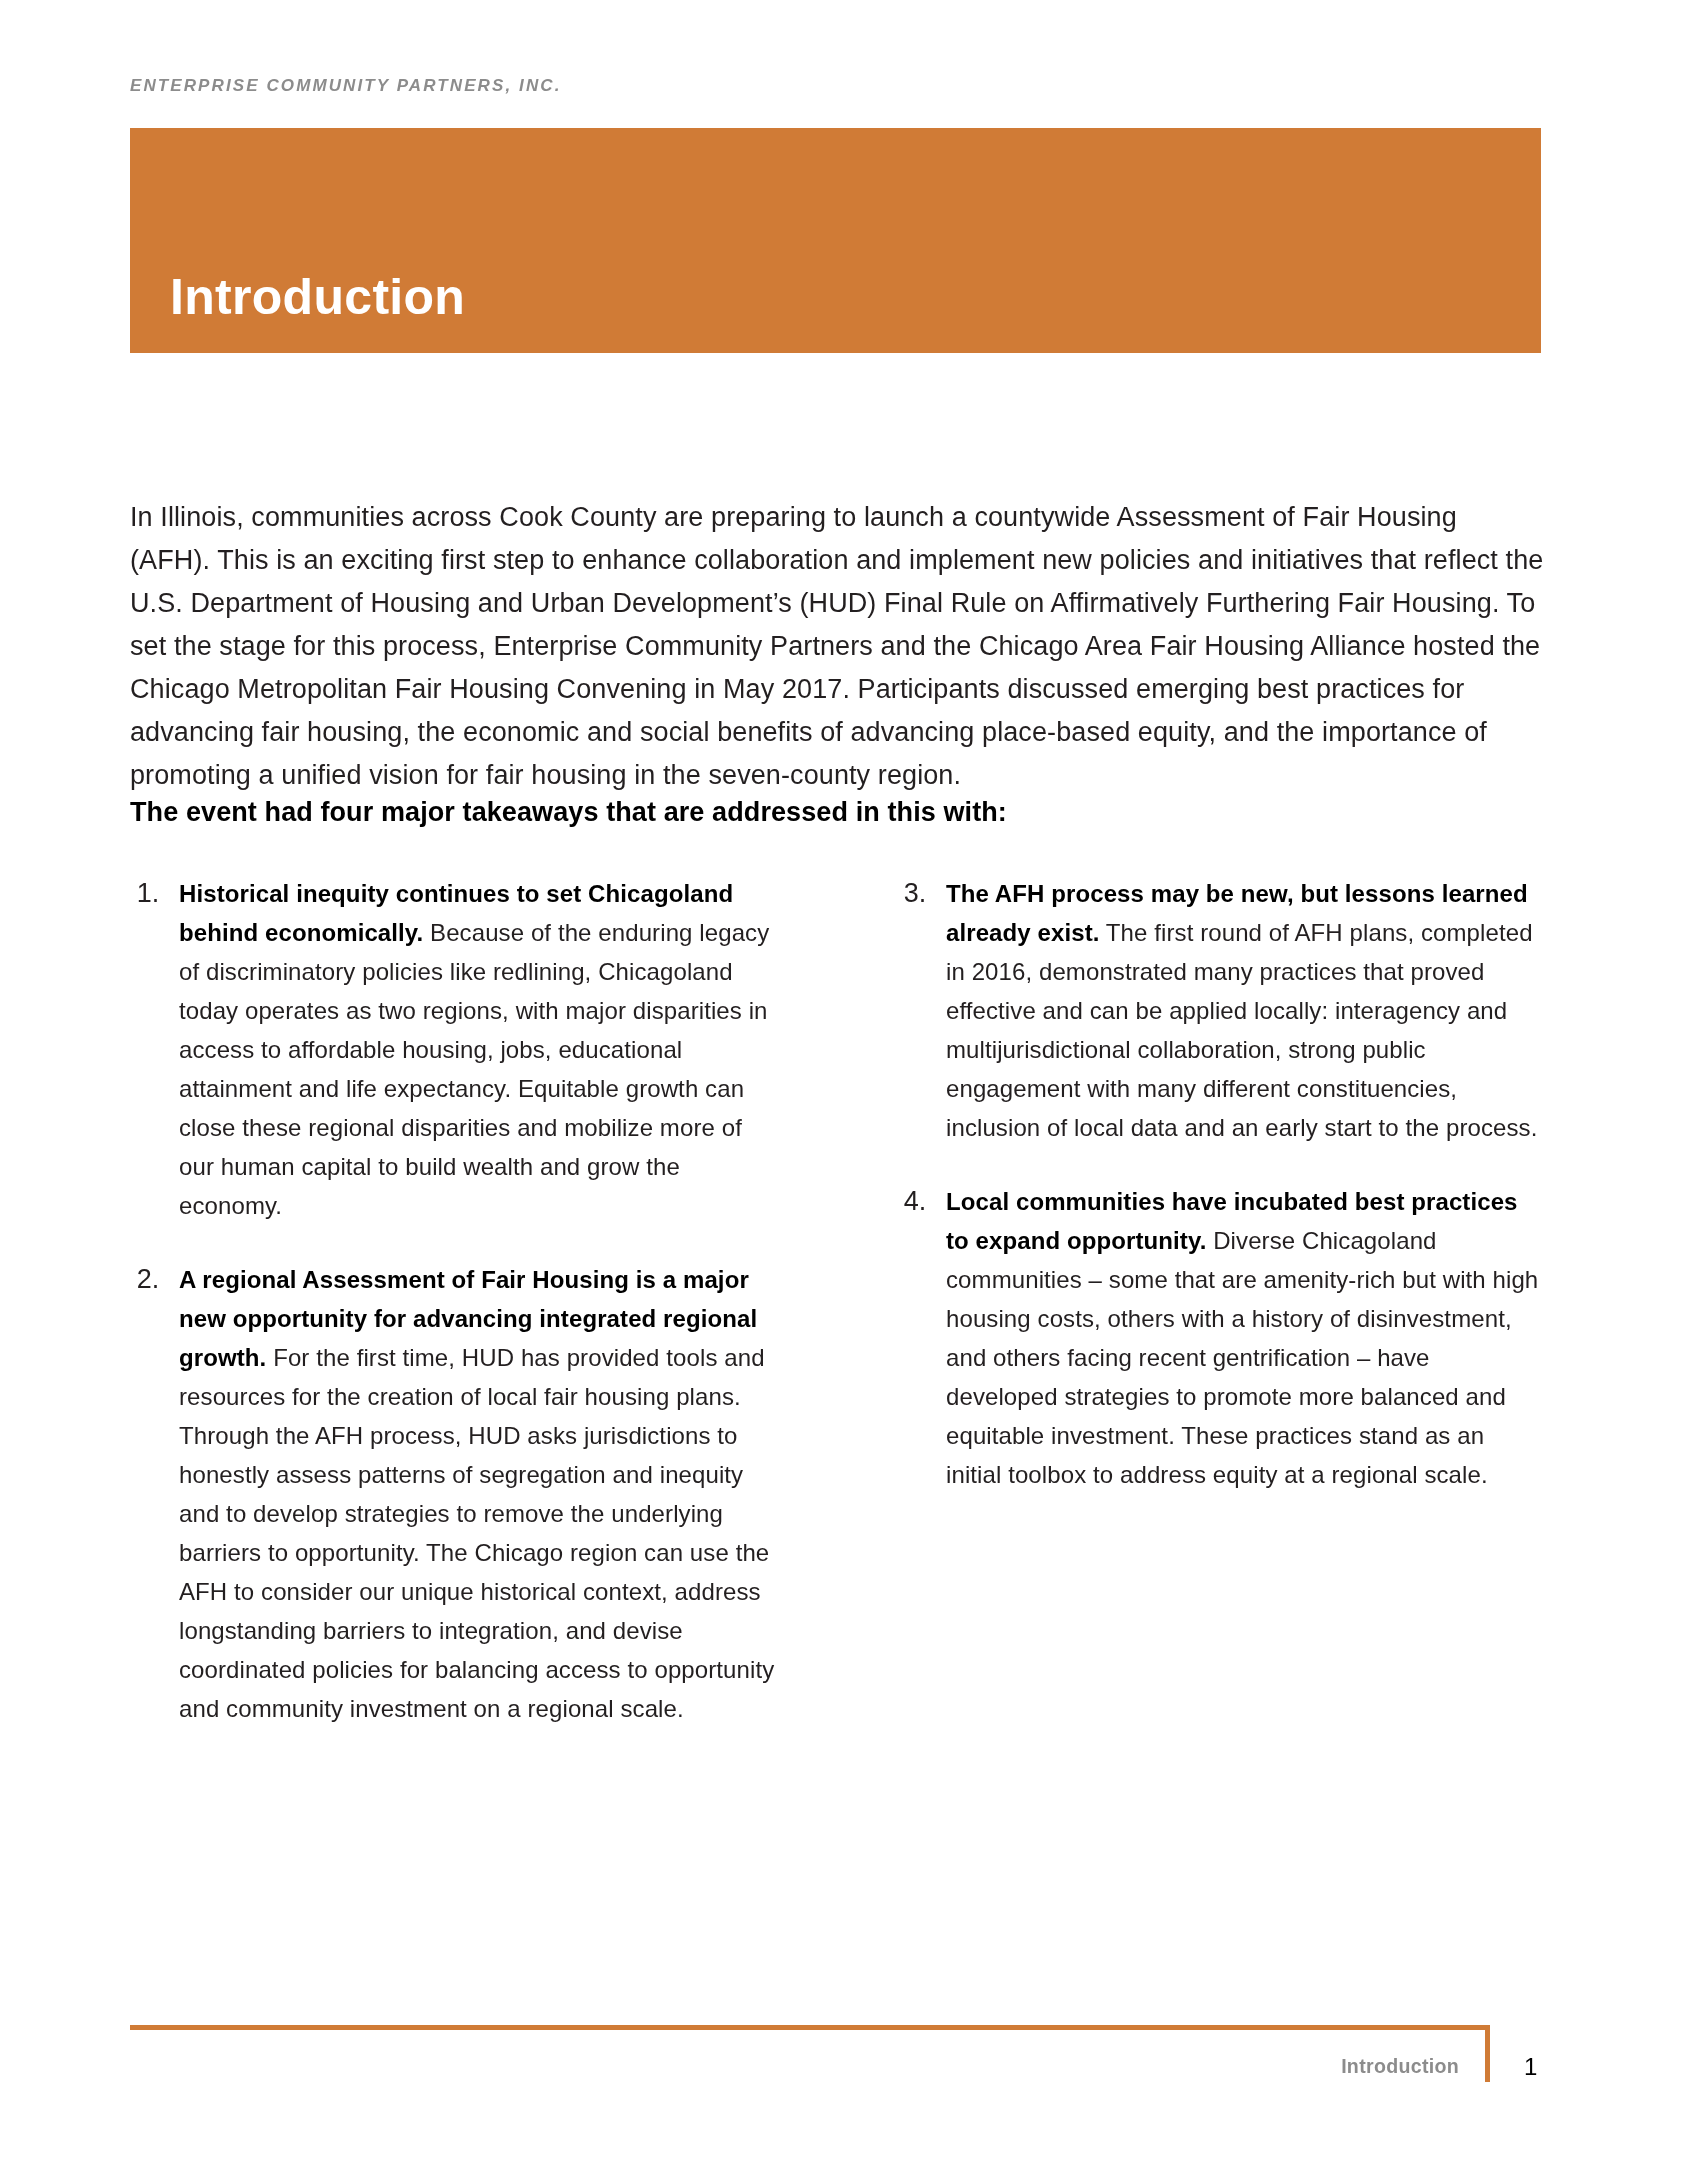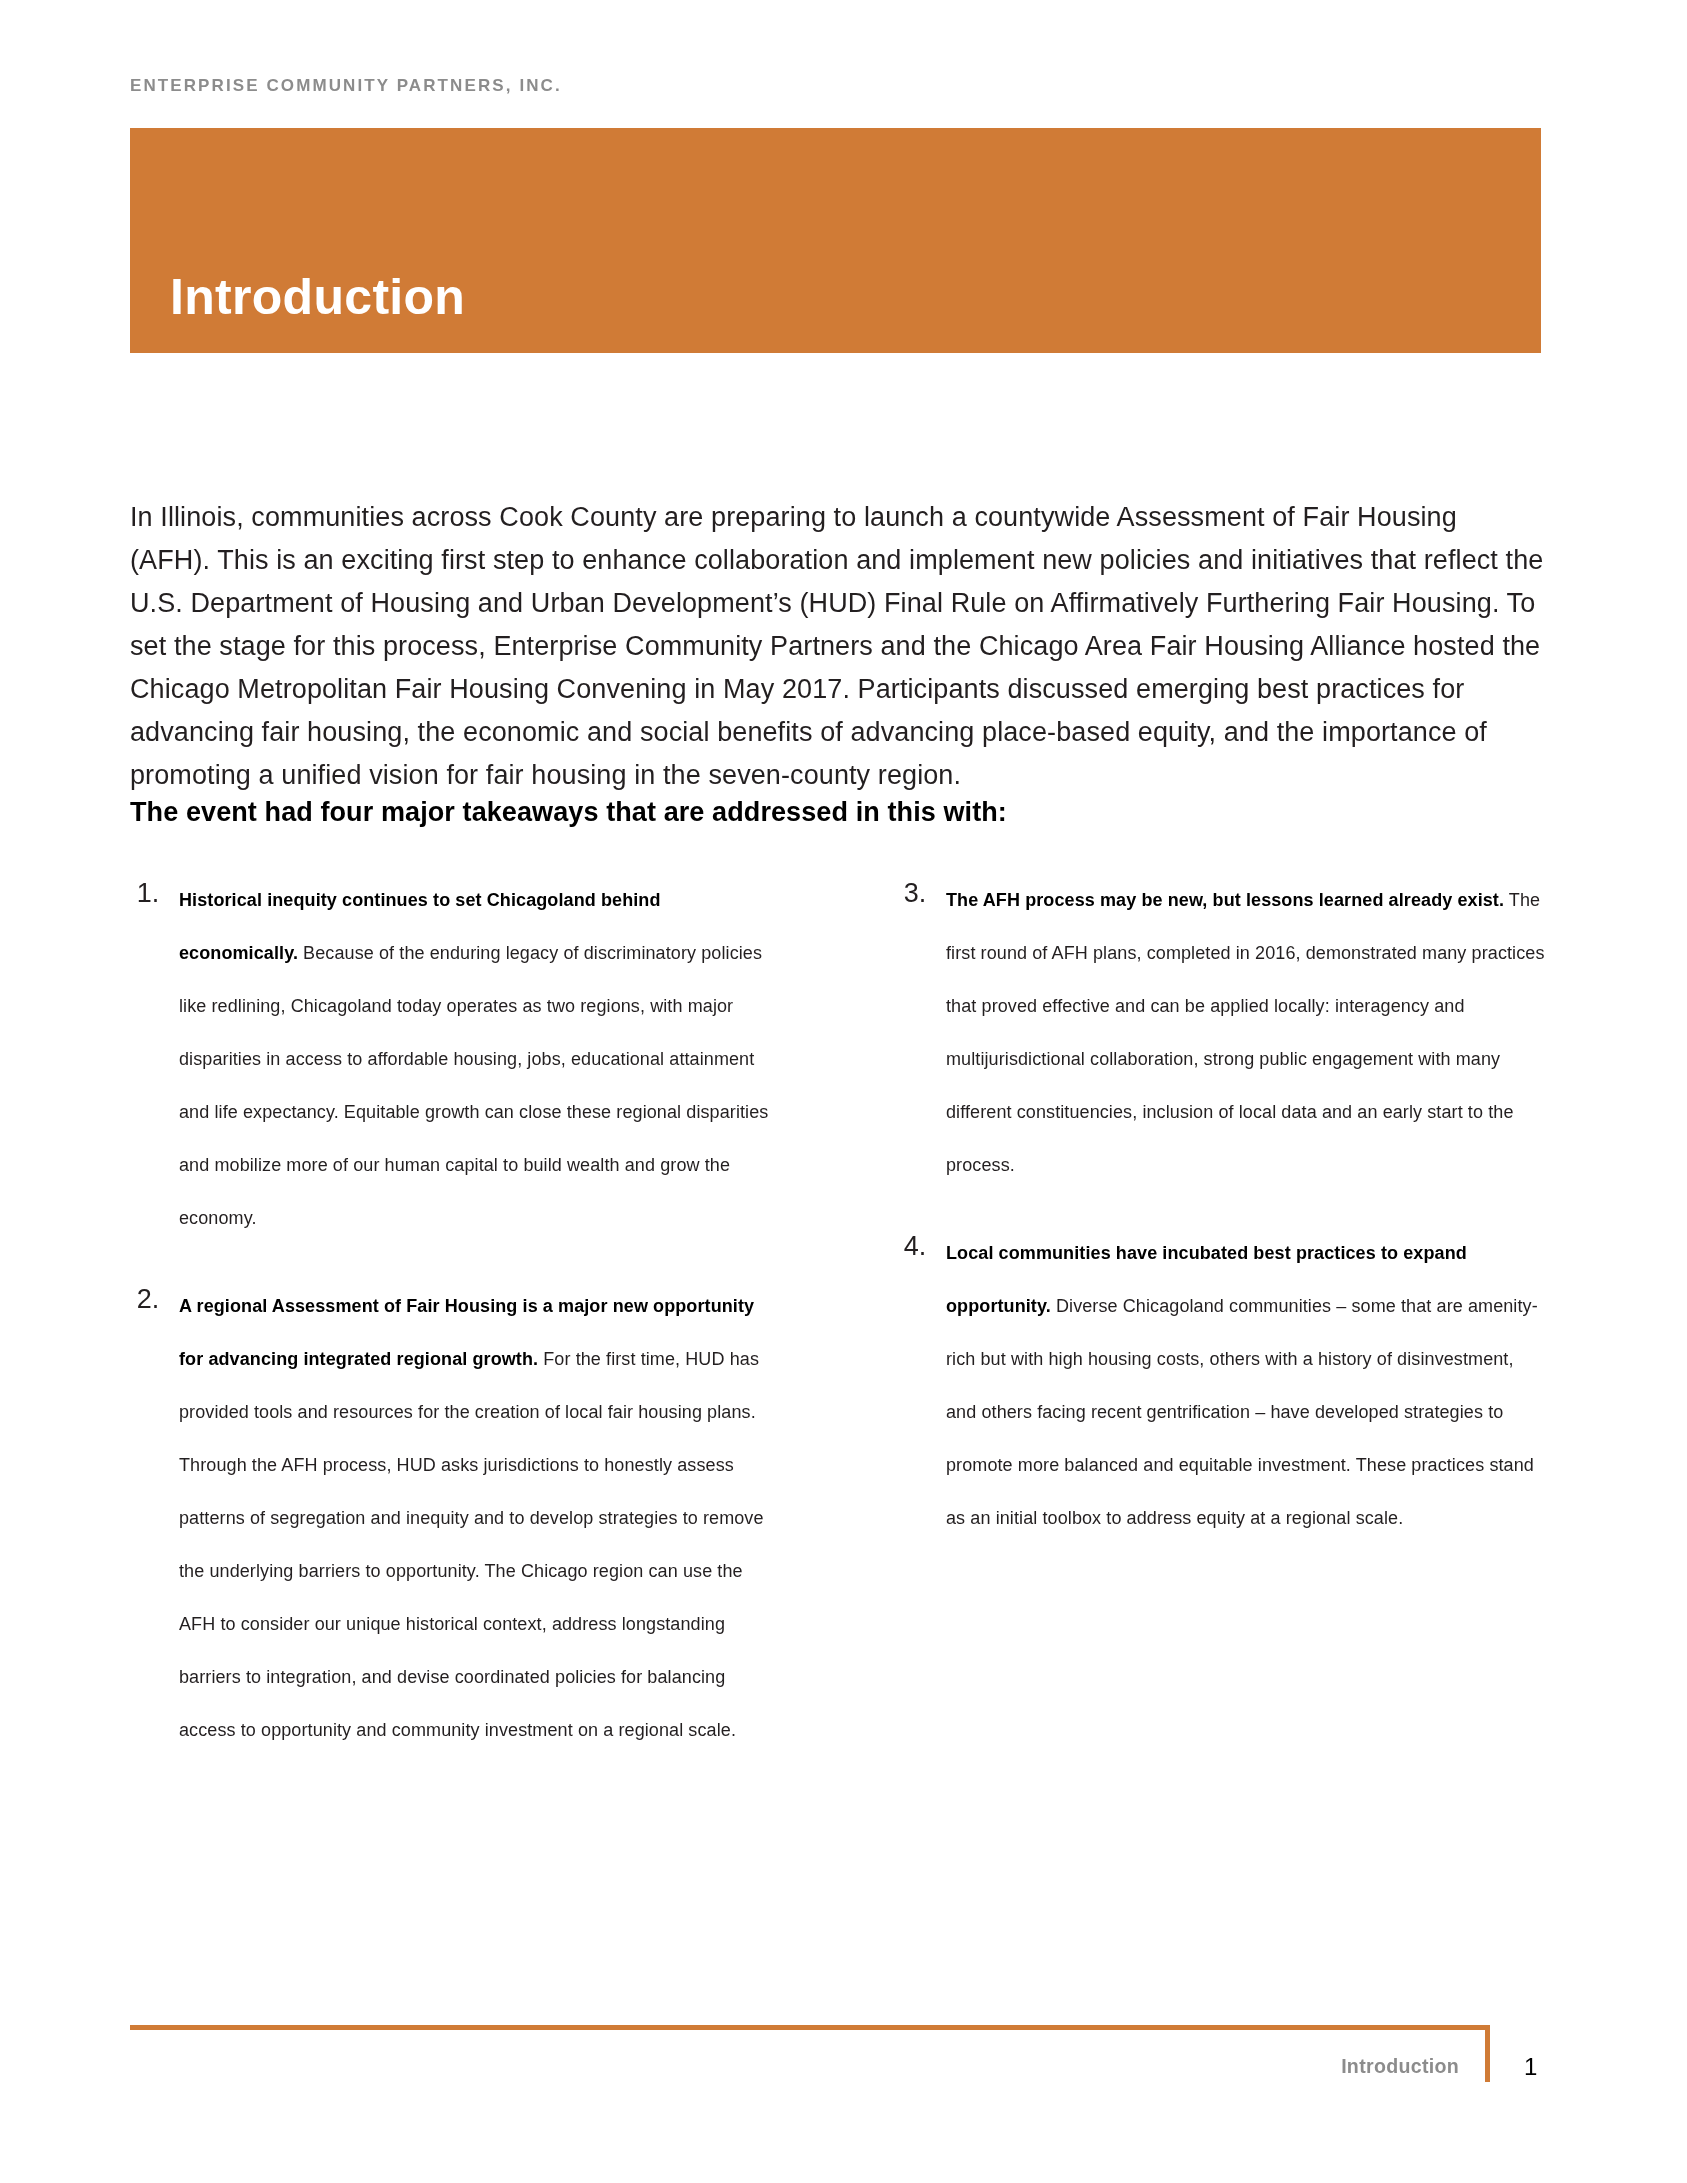--- a/index.html
+++ b/index.html
@@ -26,20 +26,21 @@
   .running-head {
     position: absolute;
     left: 130px;
     top: 76px;
     font-family: "Liberation Sans Narrow", "Liberation Sans", sans-serif;
     font-weight: 700;
     font-size: 17px;
     letter-spacing: 2.1px;
     color: #8c8c8c;
     white-space: nowrap;
+    font-style: italic;
   }
 
   
   .chapter-banner {
     position: absolute;
     left: 130px;
     top: 128px;
     width: 1411px;
     height: 225px;
     background: #d07b36;
@@ -121,22 +122,22 @@
     color: #231f20;
     text-align: left;
     padding-left: 6.7px;
     box-sizing: border-box;
   }
 
   .item-text {
     flex: 1 1 auto;
     font-family: "Liberation Sans Narrow", "Liberation Sans", sans-serif;
     font-weight: 300;
-    font-size: 18px;
-    line-height: 53px;
+    font-size: 24px;
+    line-height: 39px;
     color: #231f20;
     letter-spacing: 0.1px;
   }
   .item-text .lead {
     font-weight: 700;
     color: #000000;
   }
 
   
   .footer {

